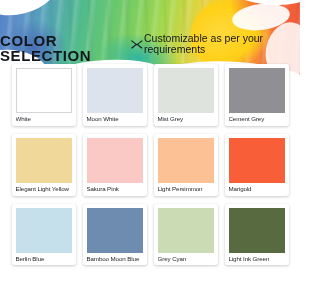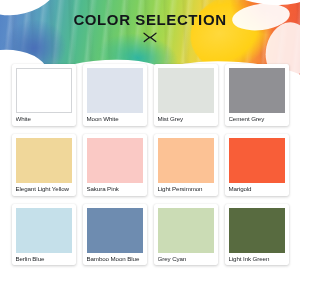--- a/index.html
+++ b/index.html
@@ -59,21 +59,21 @@
       transform:rotate(14deg);}
   .s3{left:8px;top:30px;width:64px;height:56px;background:
       radial-gradient(ellipse at 50% 50%, #4a6fb8 0%, rgba(74,111,184,0) 72%);
       transform:rotate(-10deg);}
   .s4{left:104px;top:44px;width:80px;height:48px;background:
       radial-gradient(ellipse at 50% 50%, #2fb5a0 0%, rgba(47,181,160,0) 72%);
       transform:rotate(8deg);}
 
   
   .hdr{position:absolute;left:0;top:0;width:300px;height:84px;z-index:5;
-       display:flex;flex-direction:column;align-items:center;justify-content:flex-start;}
+       display:flex;flex-direction:row;align-items:center;justify-content:flex-start;}
   .title{margin-top:12px;font-size:15px;font-weight:bold;letter-spacing:.6px;color:#13161a;line-height:1;}
   .orn{margin-top:5px;width:16px;height:11px;display:block;}
   .subtitle{margin-top:3px;font-size:10.5px;color:#14181c;line-height:1;}
 
   
   .grid{position:absolute;left:0;top:64px;width:300px;z-index:6;
         display:grid;grid-template-columns:repeat(4,1fr);
         column-gap:0px;row-gap:8px;padding:0 8px;box-sizing:border-box;}
   .card{background:#ffffff;border-radius:2px;
         box-shadow:0 1px 3px rgba(0,0,0,0.20), 0 0 1px rgba(0,0,0,0.10);
@@ -107,20 +107,21 @@
     </div>
   </div>
 
   <div class="hdr">
     <div class="title">COLOR SELECTION</div>
     <svg class="orn" viewBox="0 0 16 11">
       <path d="M2 1.2 L7.4 5.4 L2.2 9.6" stroke="#15181c" stroke-width="1.25" fill="none" stroke-linecap="round"></path>
       <path d="M14 1.2 L8.6 5.4 L13.8 9.6" stroke="#15181c" stroke-width="1.25" fill="none" stroke-linecap="round"></path>
       <circle cx="8" cy="5.4" r="0.85" fill="#15181c"></circle>
     </svg>
+    <div class="subtitle">Customizable as per your requirements</div>
   </div>
 
   <div class="grid">
       <div class="card">
         <span class="chip bordered" style="background: rgb(255, 255, 255);"></span>
         <div class="cname">White</div>
       </div>
       <div class="card">
         <span class="chip" style="background: rgb(221, 227, 237);"></span>
         <div class="cname">Moon White</div>

